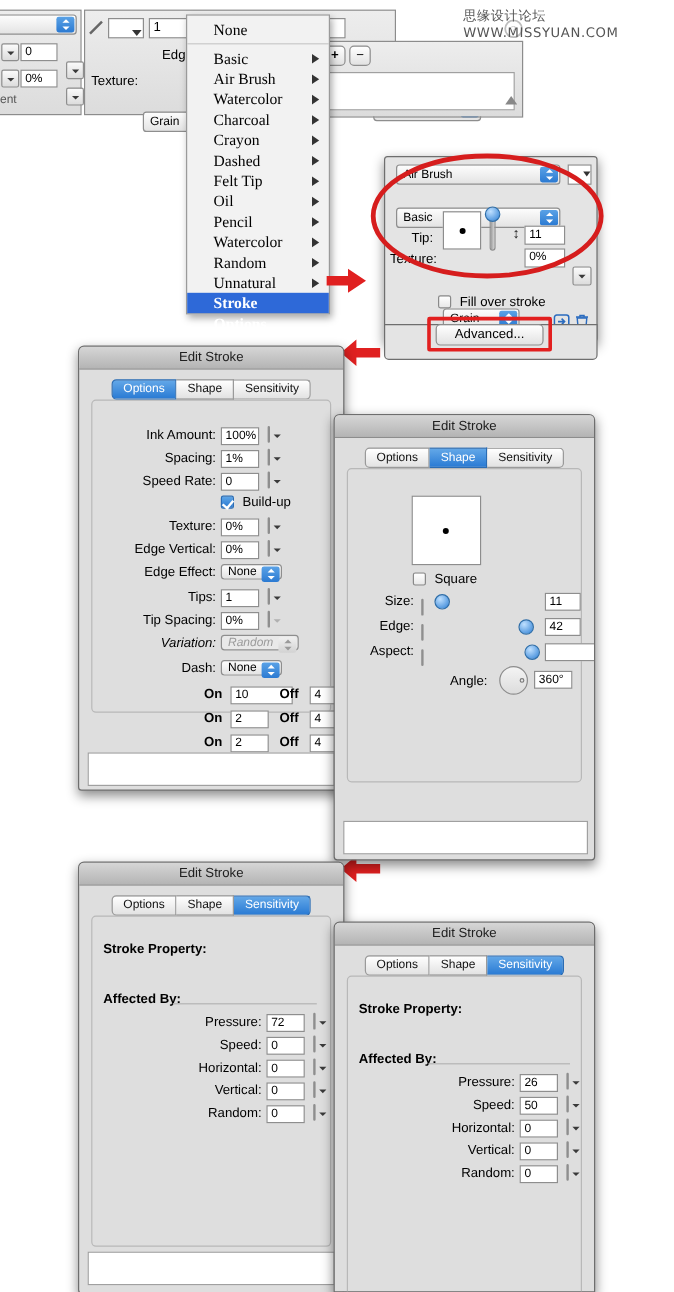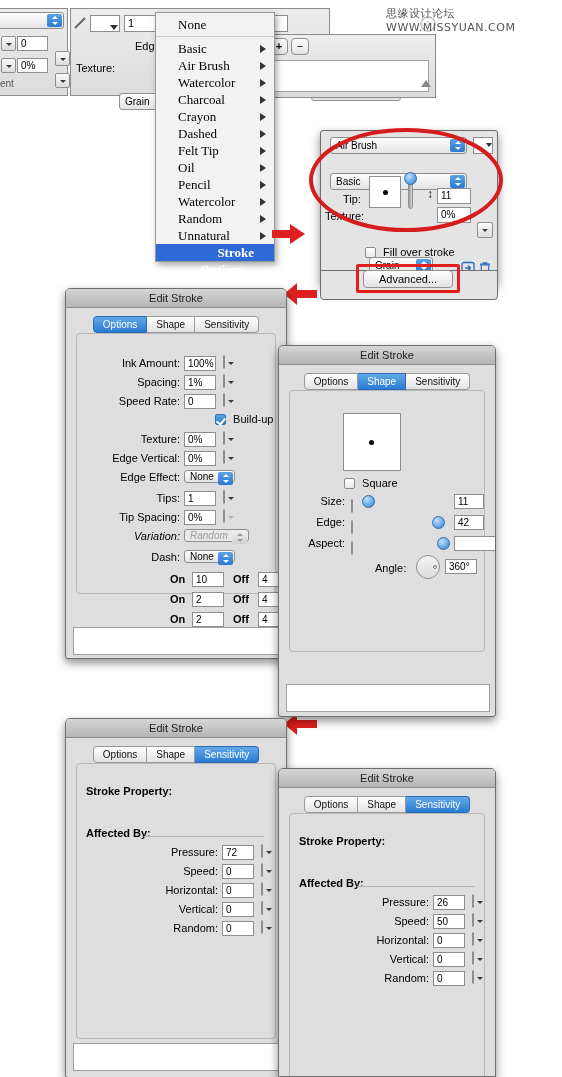--- a/index.html
+++ b/index.html
@@ -257,21 +257,21 @@
       <div class="menu-item"><span>Charcoal</span><span class="tri"></span></div>
       <div class="menu-item"><span>Crayon</span><span class="tri"></span></div>
       <div class="menu-item"><span>Dashed</span><span class="tri"></span></div>
       <div class="menu-item"><span>Felt Tip</span><span class="tri"></span></div>
       <div class="menu-item"><span>Oil</span><span class="tri"></span></div>
       <div class="menu-item"><span>Pencil</span><span class="tri"></span></div>
       <div class="menu-item"><span>Watercolor</span><span class="tri"></span></div>
       <div class="menu-item"><span>Random</span><span class="tri"></span></div>
       <div class="menu-item"><span>Unnatural</span><span class="tri"></span></div>
     </div>
-  <div class="menu-item selected" style="text-align:right;">
+  <div class="menu-item selected" style="">
     <span>Stroke Options...</span>
   </div>
 </div>
 
 <div class="abs dlg" style="left:320px;top:130px;width:178px;height:155px;border-radius:3px;background:#e4e4e4;">
   <div class="abs popup" style="left:9px;top:6px;width:137px;">
     <span>Air Brush</span>
     <span class="arrows"></span>
   </div>
   <div class="abs" style="left:152px;top:6px;width:20px;height:17px;background:#fff;border:1px solid #8d8d8d;"></div>
@@ -364,21 +364,21 @@
       <span class="lbl abs" style="left:0;top:1px;width:100px;">Spacing:</span>
       <span class="field abs" style="left:104px;top:0;width:32px;">1%</span>
       <span class="stepper abs" style="left:140px;top:0;"></span>
     </div>
     <div class="abs" style="left:14px;top:78px;width:196px;">
       <span class="lbl abs" style="left:0;top:1px;width:100px;">Speed Rate:</span>
       <span class="field abs" style="left:104px;top:0;width:32px;">0</span>
       <span class="stepper abs" style="left:140px;top:0;"></span>
     </div>
 
-    <div class="abs" style="left:118px;top:97px;margin-left:31px;">
+    <div class="abs" style="left:118px;top:97px;">
       <span class="check on"></span>
       <span style="margin-left:4px;">Build-up</span>
     </div>
 
     <div class="abs" style="left:14px;top:116px;width:196px;">
       <span class="lbl abs" style="left:0;top:1px;width:100px;">Texture:</span>
       <span class="field abs" style="left:104px;top:0;width:32px;">0%</span>
       <span class="stepper abs" style="left:140px;top:0;"></span>
     </div>
     <div class="abs" style="left:14px;top:135px;width:196px;">
@@ -417,21 +417,21 @@
     <div class="abs" style="left:14px;top:233px;width:196px;">
       <span class="lbl abs" style="left:0;top:2px;width:100px;">Dash:</span>
       <span class="popup abs" style="left:104px;top:0;width:88px;">
         <span>None</span>
         <span class="arrows"></span>
       </span>
     </div>
 
     <div class="abs" style="left:104px;top:256px;">
       <span class="abs" style="left:0;top:1px;font-weight:bold;">On</span>
-      <span class="field abs" style="left:22px;top:0;width:32px;">10</span>
+      <span class="field abs" style="left:22px;top:0;width:52px;">10</span>
       <span class="abs" style="left:63px;top:1px;font-weight:bold;">Off</span>
       <span class="field abs" style="left:88px;top:0;width:32px;">4</span>
     </div>
     <div class="abs" style="left:104px;top:276px;">
       <span class="abs" style="left:0;top:1px;font-weight:bold;">On</span>
       <span class="field abs" style="left:22px;top:0;width:32px;">2</span>
       <span class="abs" style="left:63px;top:1px;font-weight:bold;">Off</span>
       <span class="field abs" style="left:88px;top:0;width:32px;">4</span>
     </div>
     <div class="abs" style="left:104px;top:296px;">

